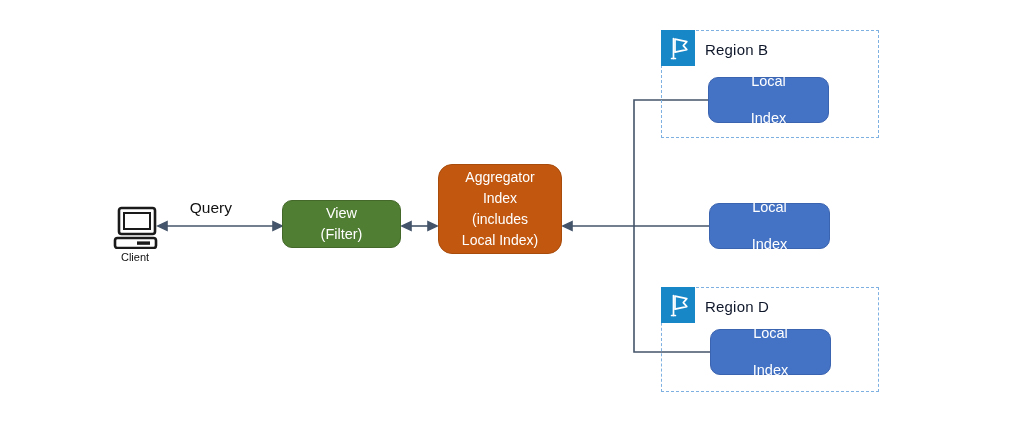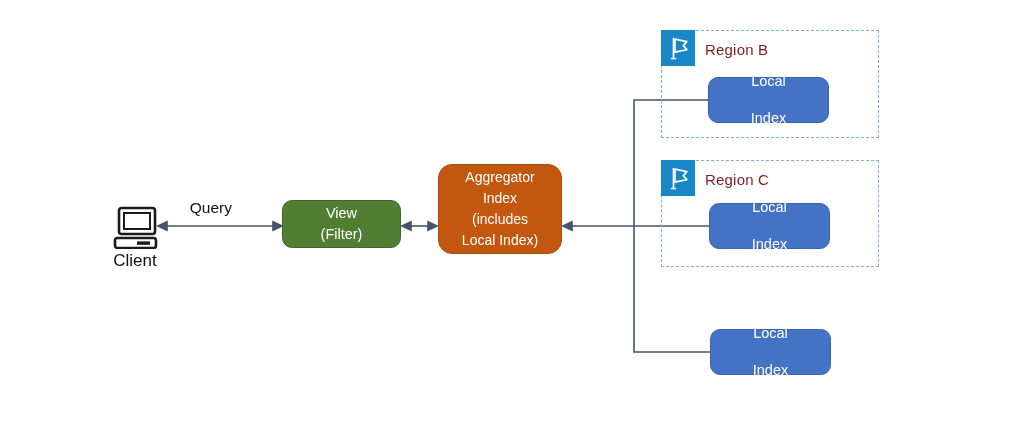--- a/index.html
+++ b/index.html
@@ -12,21 +12,21 @@
   .region{
     position:absolute;border:1px dashed #7FB0E2;box-sizing:border-box;background:transparent;
   }
   .region-a{left:246px;top:160px;width:346px;height:128px;}
   .region-b{left:661px;top:30px;width:218px;height:108px;}
   .region-c{left:661px;top:160px;width:218px;height:107px;}
   .region-d{left:661px;top:287px;width:218px;height:105px;}
 
   .flag{position:absolute;left:-1px;top:-1px;width:34px;height:36px;display:block;}
   .region-label{
-    position:absolute;left:43px;top:10px;color:#7f1d1d;font-size:15px;
+    position:absolute;left:43px;top:10px;color:#0f172a;font-size:15px;
     white-space:nowrap;letter-spacing:.2px;
   }
 
   .node{
     position:absolute;display:flex;flex-direction:column;align-items:center;justify-content:center;
     color:#ffffff;text-align:center;box-sizing:border-box;
   }
   .node .ln{display:block;}
   .view-box{
     left:282px;top:200px;width:119px;height:48px;border-radius:10px;
@@ -40,21 +40,21 @@
     width:121px;height:46px;border-radius:10px;
     background:#4472C4;border:1px solid #3A63B0;font-size:14.5px;line-height:21px;gap:16px;
   }
   .local-b{left:708px;top:77px;}
   .local-c{left:709px;top:203px;}
   .local-d{left:710px;top:329px;}
 
   .client-icon{position:absolute;left:112px;top:205px;width:46px;height:44px;}
   .client-label{
     position:absolute;left:105px;top:251px;width:60px;text-align:center;
-    color:#111111;font-size:17px;
+    color:#111111;font-size:11px;
   }
   .query-label{
     position:absolute;left:168px;top:199px;width:64px;text-align:right;
     color:#111111;font-size:15.5px;
   }
 </style>
 </head>
 <body>
 
 <div class="canvas">
@@ -93,32 +93,32 @@
       <rect width="34" height="36" fill="#1887C8"></rect>
       <g stroke="#ffffff" stroke-width="1.7" fill="none" stroke-linejoin="round" stroke-linecap="round">
         <path d="M12.5 8.5 V 28.5"></path>
         <path d="M10.6 28.5 H 14.4"></path>
         <path d="M14 9.2 L 25.8 11.6 L 22.3 15.6 L 25.8 19.6 L 14 22.2 Z"></path>
       </g>
     </svg>
     <span class="region-label">Region B</span>
   </div>
 
-  <div class="region region-c">
+
+  <div class="region region-d">
     <svg class="flag" viewBox="0 0 34 36">
       <rect width="34" height="36" fill="#1887C8"></rect>
       <g stroke="#ffffff" stroke-width="1.7" fill="none" stroke-linejoin="round" stroke-linecap="round">
         <path d="M12.5 8.5 V 28.5"></path>
         <path d="M10.6 28.5 H 14.4"></path>
         <path d="M14 9.2 L 25.8 11.6 L 22.3 15.6 L 25.8 19.6 L 14 22.2 Z"></path>
       </g>
     </svg>
-    <span class="region-label">Region C</span>
+    <span class="region-label">Region D</span>
   </div>
-
 
   <div class="node view-box">
     <span class="ln">View</span>
     <span class="ln">(Filter)</span>
   </div>
 
   <div class="node agg-box">
     <span class="ln">Aggregator</span>
     <span class="ln">Index</span>
     <span class="ln">(includes</span>

